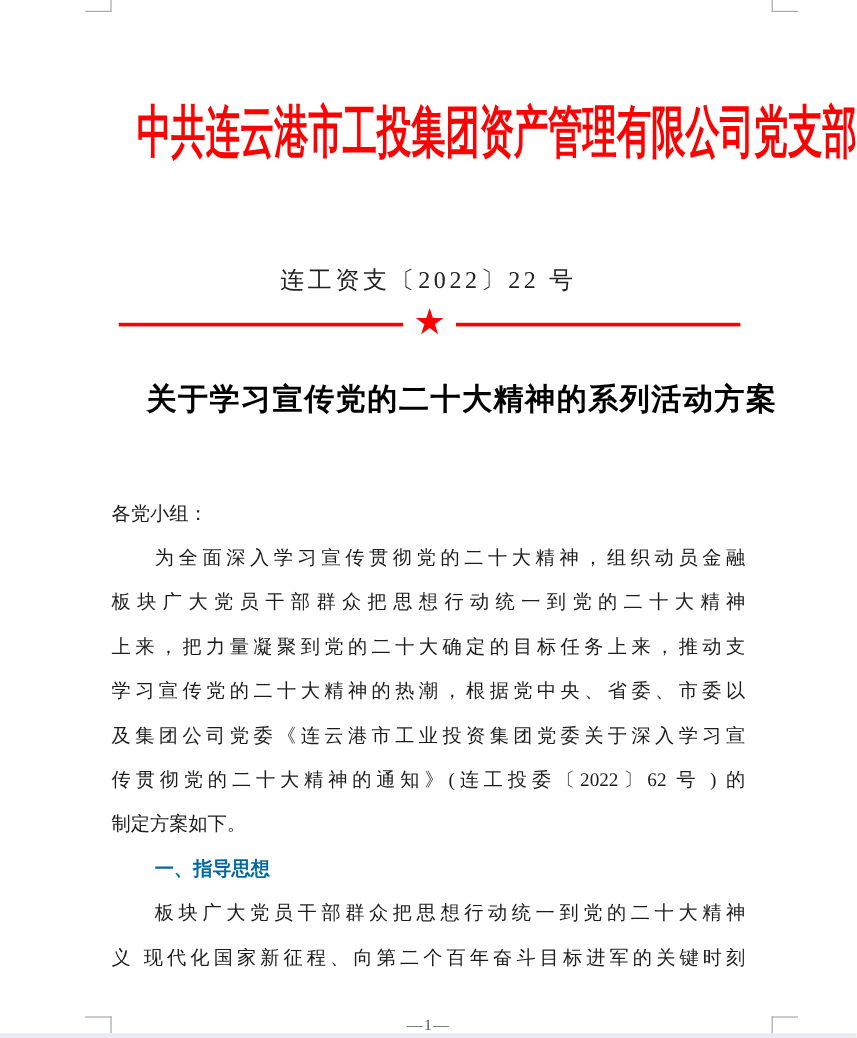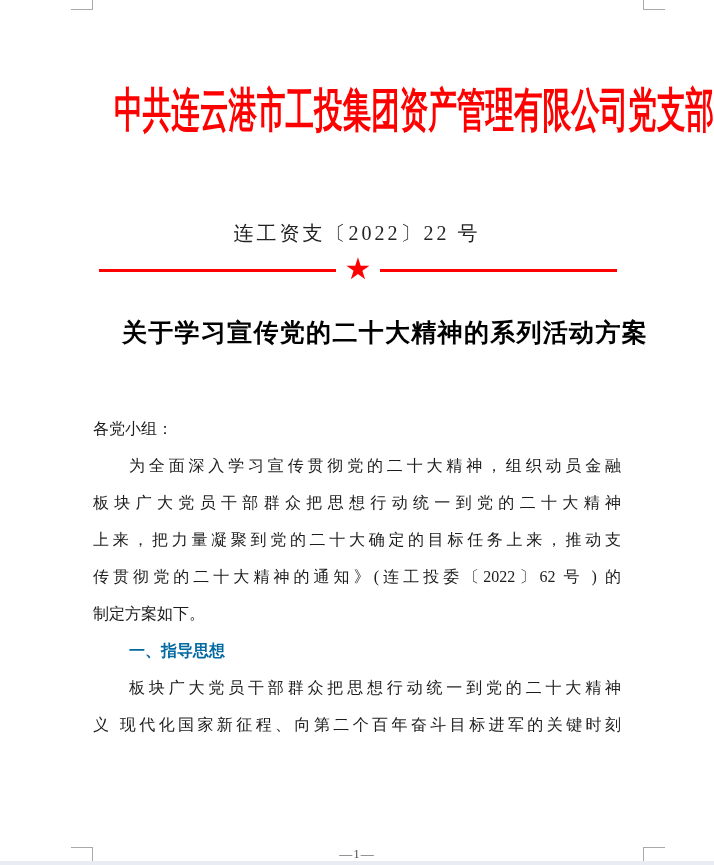--- a/index.html
+++ b/index.html
@@ -116,20 +116,22 @@
     <div class="seg"></div>
   </div>
 
   <div class="doc-title">关于学习宣传党的二十大精神的系列活动方案</div>
 
   <div class="doc-body">
       <div class="body-line">各党小组：</div>
       <div class="body-line indent stretch">为全面深入学习宣传贯彻党的二十大精神，组织动员金融</div>
       <div class="body-line stretch">板块广大党员干部群众把思想行动统一到党的二十大精神</div>
       <div class="body-line stretch">上来，把力量凝聚到党的二十大确定的目标任务上来，推动支</div>
+      <div class="body-line stretch">学习宣传党的二十大精神的热潮，根据党中央、省委、市委以</div>
+      <div class="body-line stretch">及集团公司党委《连云港市工业投资集团党委关于深入学习宣</div>
       <div class="body-line stretch">传贯彻党的二十大精神的通知》(连工投委〔2022〕62 号 ) 的</div>
       <div class="body-line">制定方案如下。</div>
       <div class="body-line indent bold">一、指导思想</div>
       <div class="body-line indent stretch">板块广大党员干部群众把思想行动统一到党的二十大精神</div>
       <div class="body-line stretch">义 现代化国家新征程、向第二个百年奋斗目标进军的关键时刻</div>
     </div>
 
   <div class="footer">—1—</div>
 
   <div class="bottom-strip"></div>

